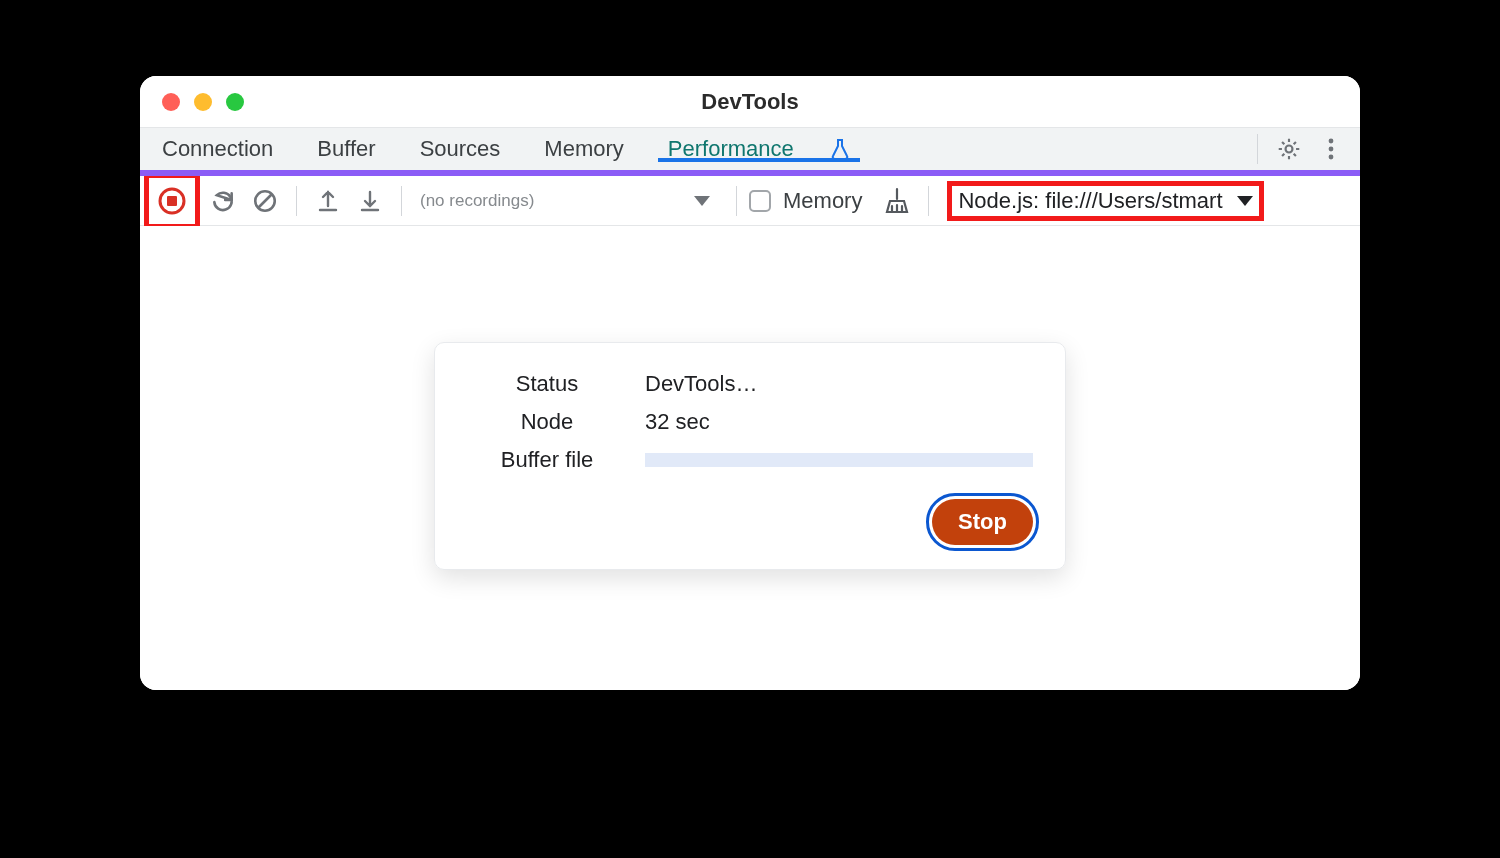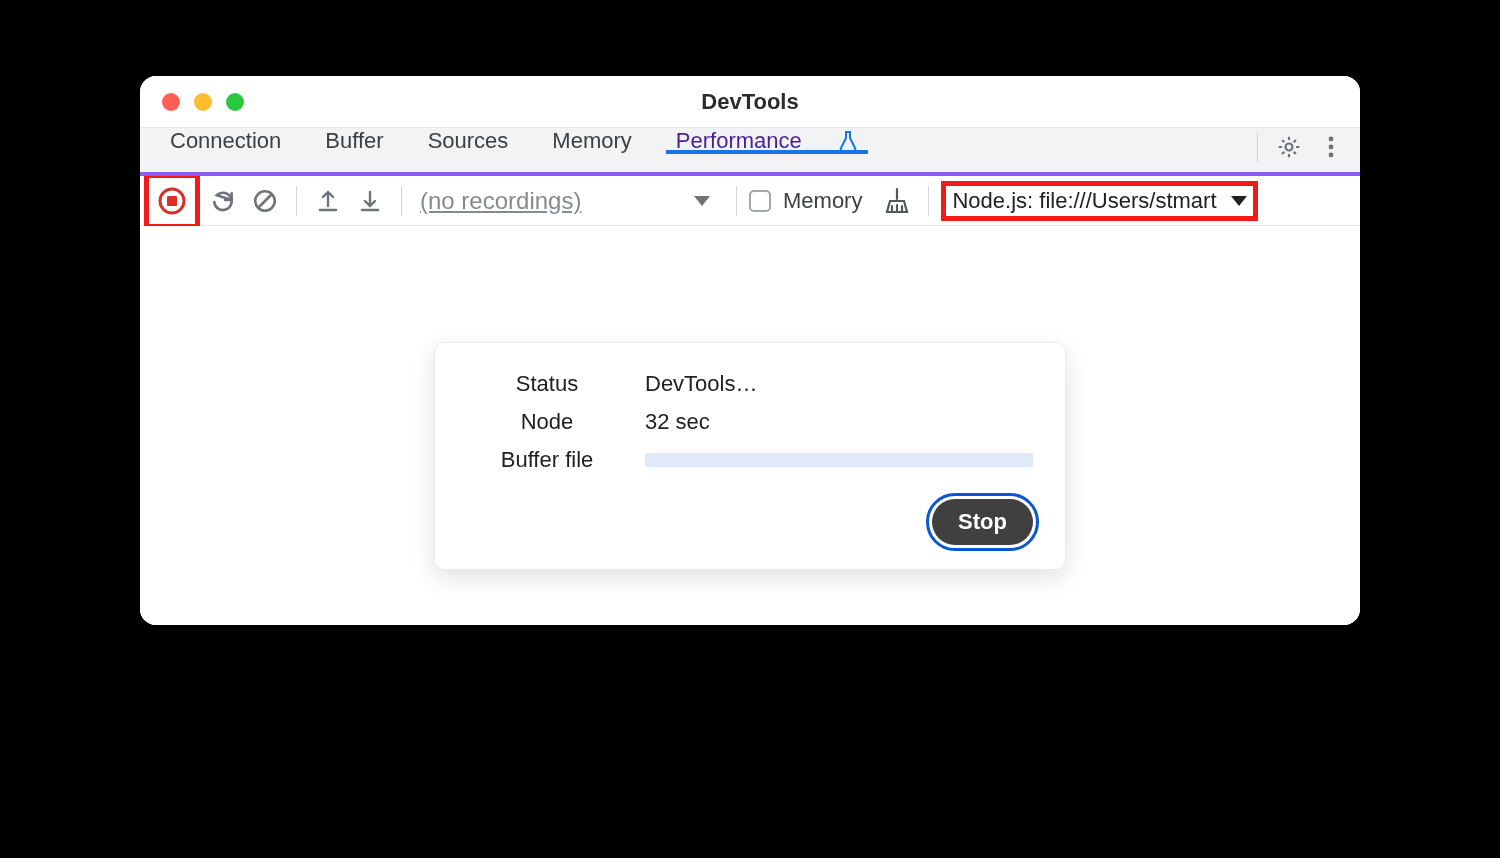--- a/index.html
+++ b/index.html
@@ -6,21 +6,21 @@
   html, body { width: 1500px; height: 858px; }
   body {
     background: #000;
     font-family: -apple-system, BlinkMacSystemFont, "Segoe UI", Helvetica, Arial, sans-serif;
     display: flex;
     align-items: flex-start;
     justify-content: center;
   }
   .window {
     width: 1220px;
-    height: 549px;
+    height: 614px;
     margin-top: 76px;
     background: #fff;
     border-radius: 16px;
     box-shadow: 0 20px 50px rgba(0,0,0,0.5);
     overflow: hidden;
     display: flex;
     flex-direction: column;
   }
   .titlebar {
     height: 52px;
@@ -44,36 +44,35 @@
     left: 0; right: 0;
     text-align: center;
     font-weight: 700;
     font-size: 22px;
     color: #2b2b2b;
     pointer-events: none;
   }
   .tabs {
     height: 48px;
     background: #f1f3f4;
-    border-bottom: 4px solid #8b5cf6;
-    display: flex;
-    align-items: flex-start;
-    padding-left: 8px;
+    border-bottom: 6px solid #8b5cf6;
+    display: flex;
+    align-items: center;
     position: relative;
   }
   .tab {
     padding: 0 22px;
     font-size: 22px;
     color: #3c4043;
     display: flex;
     align-items: center;
     gap: 6px;
     cursor: pointer;
   }
-  .tab.active { color: #4c1d95; position: relative; gap: 36px; }
+  .tab.active { color: #0f766e; position: relative; gap: 36px; }
   .tab.active::after {
     content:"";
     position:absolute;
     left: 12px; right: 12px; bottom: 0;
     height: 4px;
     background:#1a73e8;
   }
   .tabs-right {
     margin-left: auto;
     display: flex;
@@ -106,41 +105,41 @@
     border-radius: 4px;
   }
   .rec-highlight {
     border: 5px solid #f21a1a;
     padding: 2px;
     margin-left: -6px;
     margin-right: 0;
   }
   .recording-select {
     display:flex; align-items:center; gap:12px;
-    color:#868a8e; font-size:24px;
+    color:#868a8e; font-size:17px;
     width: 310px;
     justify-content: space-between;
     padding: 0 14px 0 6px;
     cursor: pointer;
-    text-decoration: underline;
   }
   .checkbox {
     width:22px; height:22px;
     border: 2px solid #a2a6aa;
     border-radius: 5px;
     background: #fff;
   }
   .mem-label { font-size:22px; color:#3c4043; margin: 0 12px 0 8px; }
   .target-highlight {
     border: 5px solid #f21a1a;
     padding: 2px 6px;
     display:flex; align-items:center; gap: 14px;
     font-size: 22px;
     color: #202124;
     cursor: pointer;
+    margin-left: 6px;
   }
   .content {
     flex:1;
     background:#fff;
     display:flex;
     align-items:flex-start;
     justify-content:center;
     padding-top: 116px;
   }
   .panel {
@@ -163,21 +162,21 @@
     background:#e1e9f8;
     width: 100%;
   }
   .actions {
     grid-column: 1 / -1;
     display:flex;
     justify-content:flex-end;
     margin-top: 14px;
   }
   .stop-btn {
-    background:#404040;
+    background:#c2410c;
     color:#fff;
     font-weight:700;
     font-size:22px;
     border:none;
     padding: 10px 26px;
     border-radius: 28px;
     outline: 3px solid #0b57d0;
     outline-offset: 3px;
     cursor:pointer;
   }

